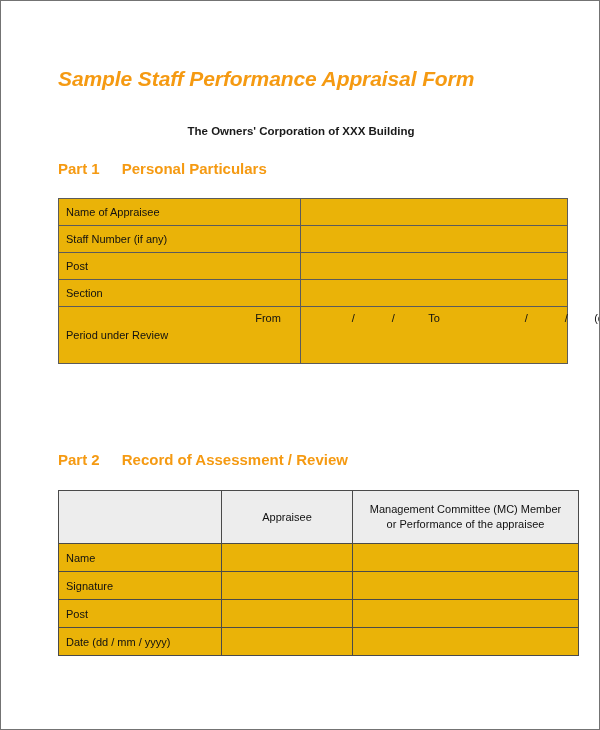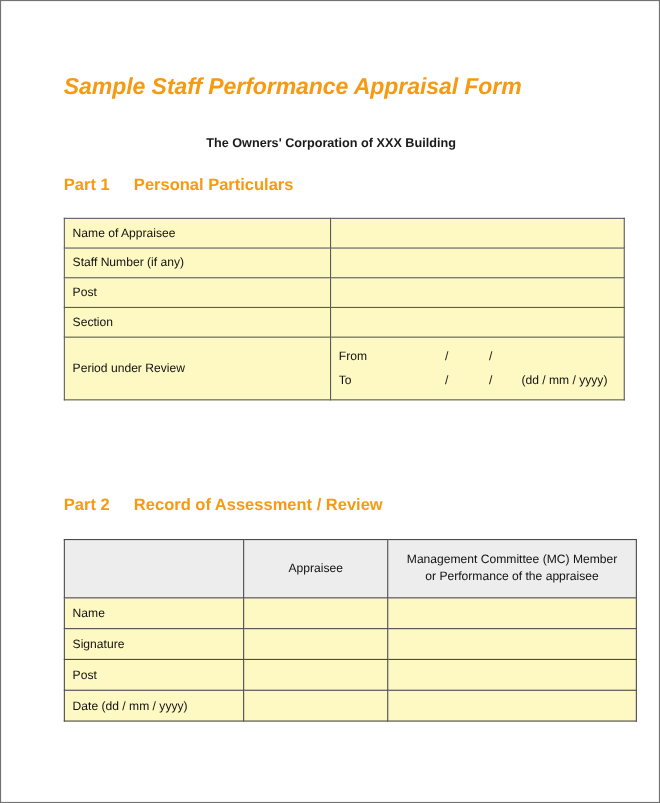--- a/index.html
+++ b/index.html
@@ -63,21 +63,21 @@
     position: absolute;
     border-collapse: collapse;
     table-layout: fixed;
     font-size: 11px;
     color: #111111;
   }
   table.form-table td {
     border: 1px solid #5b5b5b;
     padding: 0 0 0 7px;
     vertical-align: middle;
-    background: #fef9c3;
+    background: #eab308;
   }
 
   
   #table-part1 {
     left: 57px;
     top: 197px;
     width: 486px;
   }
   #table-part1 td.label-col { width: 234px; }
   #table-part1 td.value-col { width: 252px; padding: 0; }
@@ -110,21 +110,20 @@
   }
   .date-line .dl-format {
     flex: 0 0 auto;
     padding-left: 8px;
   }
   
   #cell-date-employment .date-line .dl-prefix { width: 78px; flex: 0 0 78px; }
 
   .period-stack {
     display: flex;
-    flex-direction: column;
     justify-content: center;
     height: 100%;
   }
   .period-stack .date-line { height: 22px; }
 
   
   #table-part2 {
     left: 57px;
     top: 489px;
     width: 486px;

